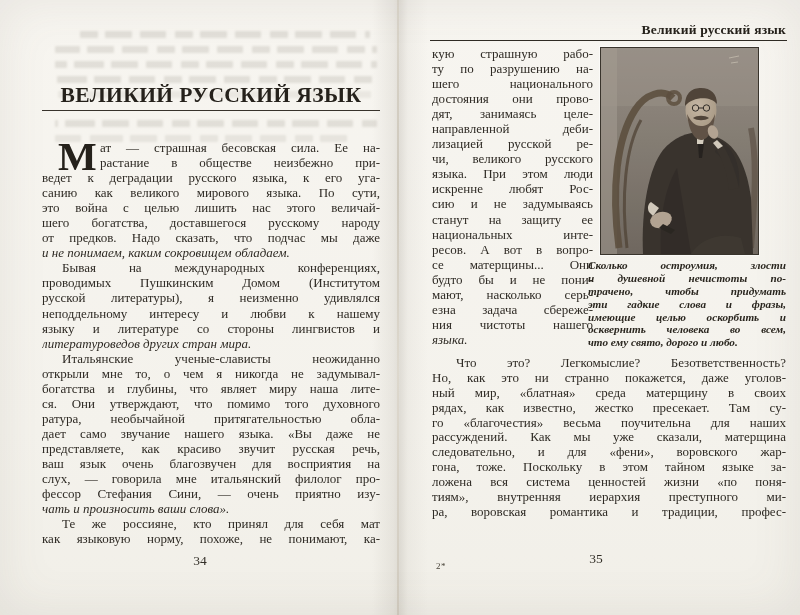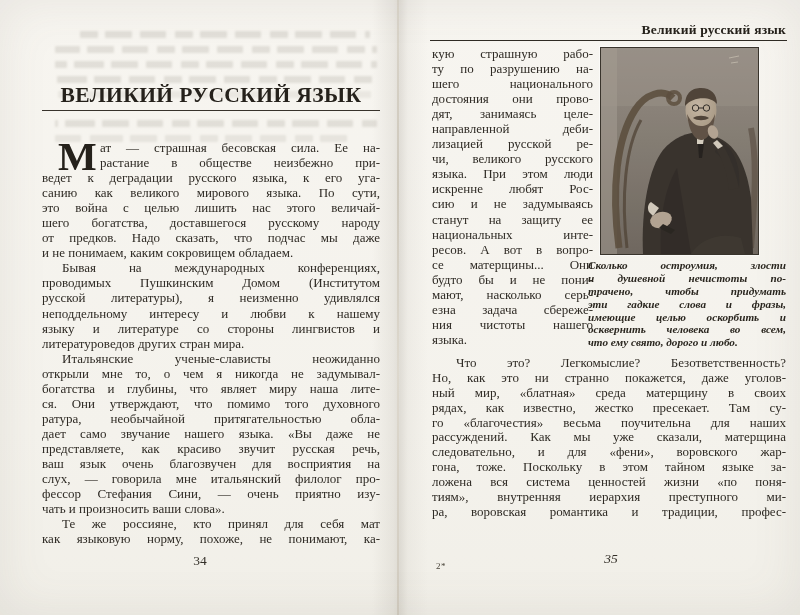--- a/index.html
+++ b/index.html
@@ -22,27 +22,27 @@
 
   
   .chapter-title{position:absolute;left:42px;top:83px;width:338px;z-index:1;margin:0;
     font-size:21.5px;font-weight:bold;letter-spacing:.4px;text-align:center;color:#25211b;white-space:nowrap;}
   .title-rule{position:absolute;left:42px;top:110px;width:338px;height:0;z-index:1;
     border-bottom:1.7px solid #38332c;}
   .paras{position:absolute;left:42px;top:140px;width:338px;z-index:1;}
   .para{position:relative;}
   .line{height:15.05px;line-height:15.05px;font-size:13px;overflow:hidden;
     text-align:justify;text-align-last:justify;}
-  .no-jl .line:last-child{text-align-last:left;}
+  .no-jl .line:last-child{text-align-last:left;font-style:italic;}
   .line.indent{text-indent:20px;}
   .line.cap-clear{padding-left:58px;}
   .dropcap{position:absolute;left:16px;top:1px;font-size:41px;line-height:30px;font-weight:bold;color:#25211b;}
   .pagenum{position:absolute;font-size:13.5px;text-align:center;color:#332f28;z-index:1;}
   .pagenum.pl{left:30px;top:553px;width:340px;}
-  .pagenum.pr{left:43px;top:551px;width:332px;font-style:italic;}
+  .pagenum.pr{left:28px;top:551px;width:332px;}
 
   
   .running-header{position:absolute;left:28px;top:22px;width:356px;z-index:1;
     font-size:13.5px;font-weight:bold;text-align:right;letter-spacing:.2px;color:#25211b;white-space:nowrap;}
   .header-rule{position:absolute;left:28px;top:40px;width:357px;border-bottom:1.4px solid #2f2b24;z-index:1;}
   .narrow-col{position:absolute;left:30px;top:46px;width:161px;z-index:1;}
   .photo{position:absolute;left:198px;top:47px;width:157px;height:206px;margin:0;z-index:1;
     border:1px solid #39342c;box-shadow:0 0 0 1px rgba(255,255,255,.5);}
   .photo svg{display:block;}
   .caption{position:absolute;left:186px;top:259px;width:198px;z-index:1;}

